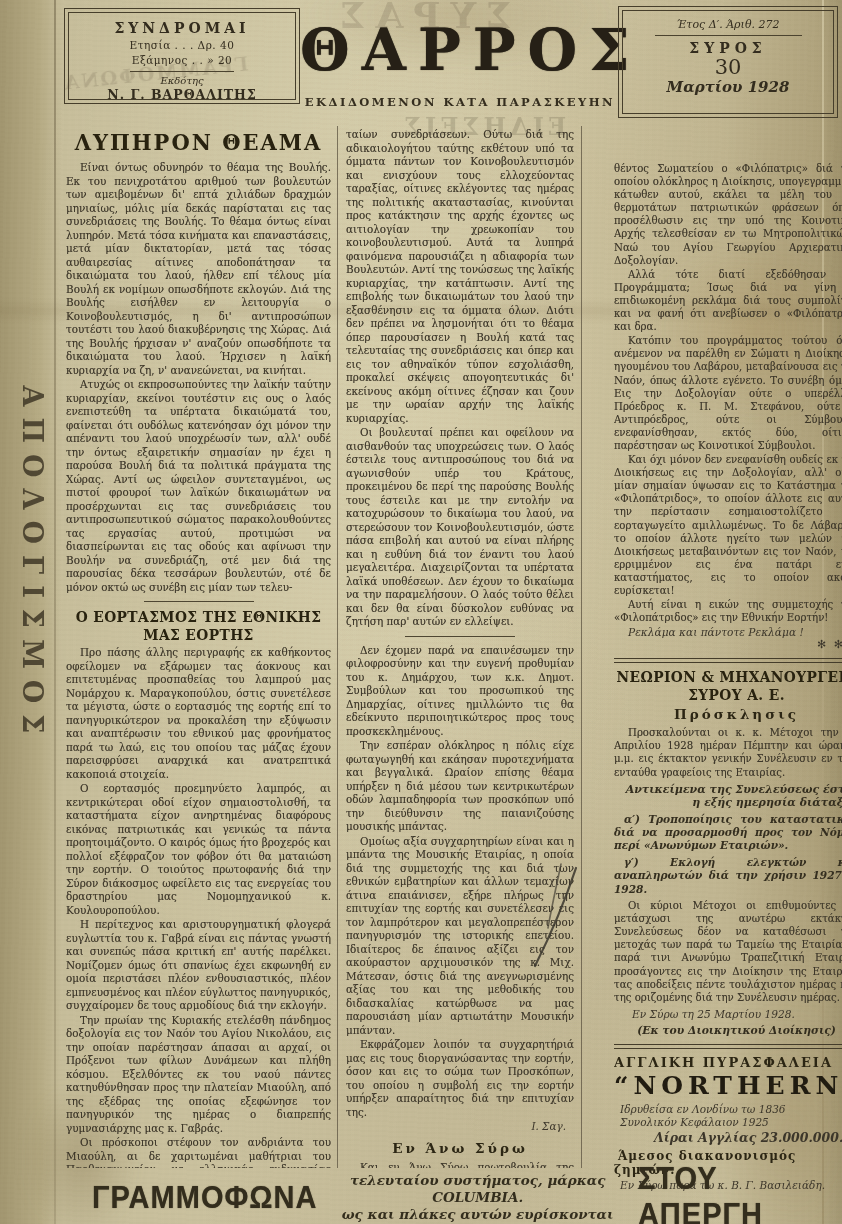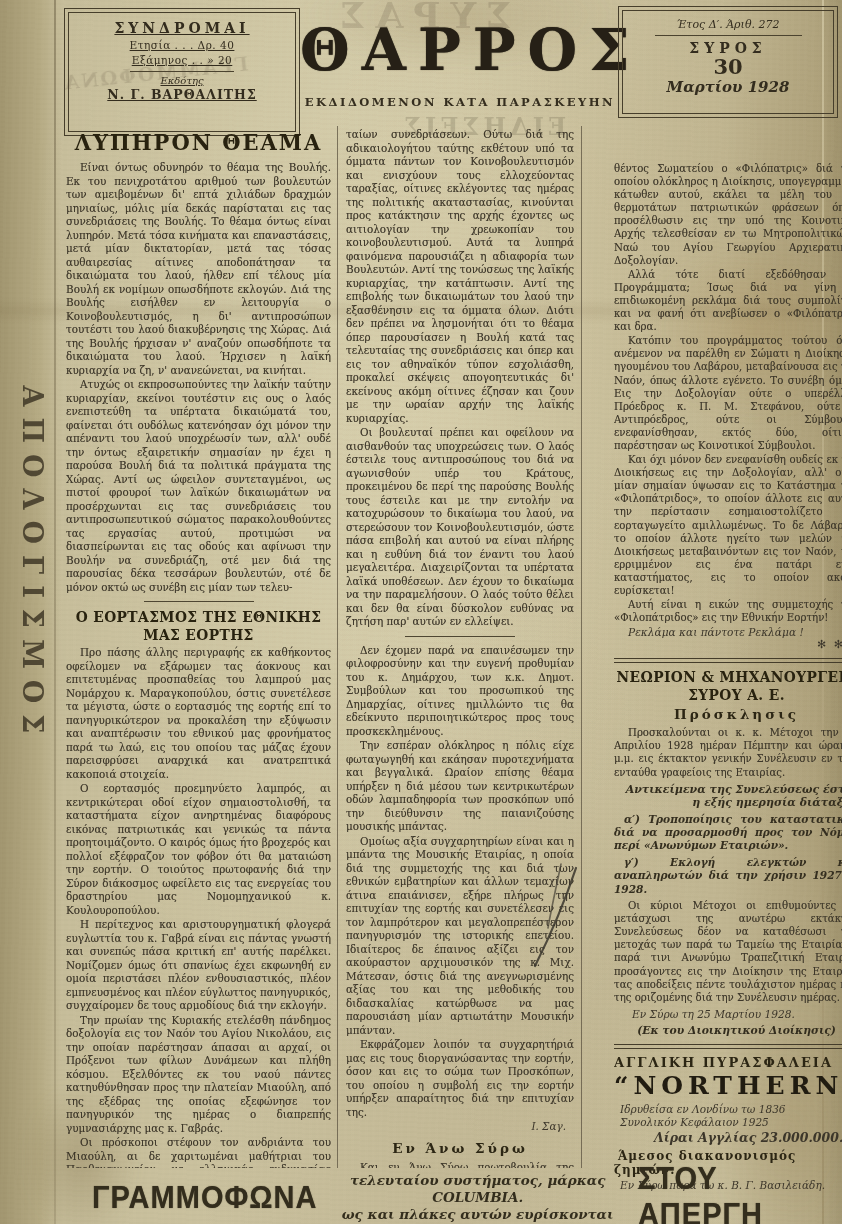--- a/index.html
+++ b/index.html
@@ -22,31 +22,31 @@
   
   .spine-text{position:absolute;left:-207px;top:545px;width:470px;height:40px;
     transform:rotate(90deg);text-align:center;font-weight:bold;font-size:27px;
     letter-spacing:11px;color:rgba(52,45,30,.78);font-family:"DejaVu Serif",serif;}
   
   .ghost{position:absolute;pointer-events:none;color:rgba(55,46,28,.14);font-weight:bold;
     transform:scaleX(-1);white-space:nowrap;filter:blur(.6px);}
   
   .mast-box{position:absolute;border:1.5px solid #463e2b;outline:1px solid #463e2b;outline-offset:3px;
     text-align:center;padding-top:7px;box-sizing:border-box;color:#332c1e;}
-  .sub-box{left:68px;top:12px;width:228px;height:120px;text-decoration:underline;}
+  .sub-box{left:68px;top:12px;width:228px;height:88px;}
   .issue-box{left:622px;top:10px;width:212px;height:104px;}
   .sub-title{font-weight:bold;font-size:14px;letter-spacing:4px;}
   .sub-line{font-size:10.5px;margin-top:3px;letter-spacing:.5px;}
   .sub-div{width:46%;margin:5px auto 3px;border-top:1px solid #4b432f;}
   .sub-pub{font-style:italic;font-size:10px;}
   .sub-pubname{font-weight:bold;font-size:12.5px;letter-spacing:1px;margin-top:1px;}
   .issue-line{font-size:11px;font-style:italic;}
   .issue-div{width:70%;margin:4px auto;border-top:1px solid #4b432f;}
   .issue-place{font-weight:bold;font-size:14px;letter-spacing:5px;margin-top:2px;}
-  .issue-day{font-weight:bold;font-size:21px;line-height:22px;}
+  .issue-day{font-weight:normal;font-size:21px;line-height:22px;}
   .issue-date{font-style:italic;font-size:15px;font-weight:bold;}
   .paper-title{position:absolute;left:300px;top:16px;width:320px;text-align:center;
     font-size:57px;font-weight:bold;letter-spacing:12px;color:#262016;
     text-shadow:0 0 1px rgba(38,32,22,.8);font-family:"DejaVu Serif",serif;}
   .paper-subtitle{position:absolute;left:290px;top:95px;width:340px;text-align:center;
     font-size:11.5px;font-weight:bold;letter-spacing:2.5px;color:#352e1f;}
   
   .col{position:absolute;top:128px;overflow:hidden;}
   .col-left{left:66px;width:265px;height:1040px;}
   .col-mid{left:346px;width:228px;height:1040px;}

